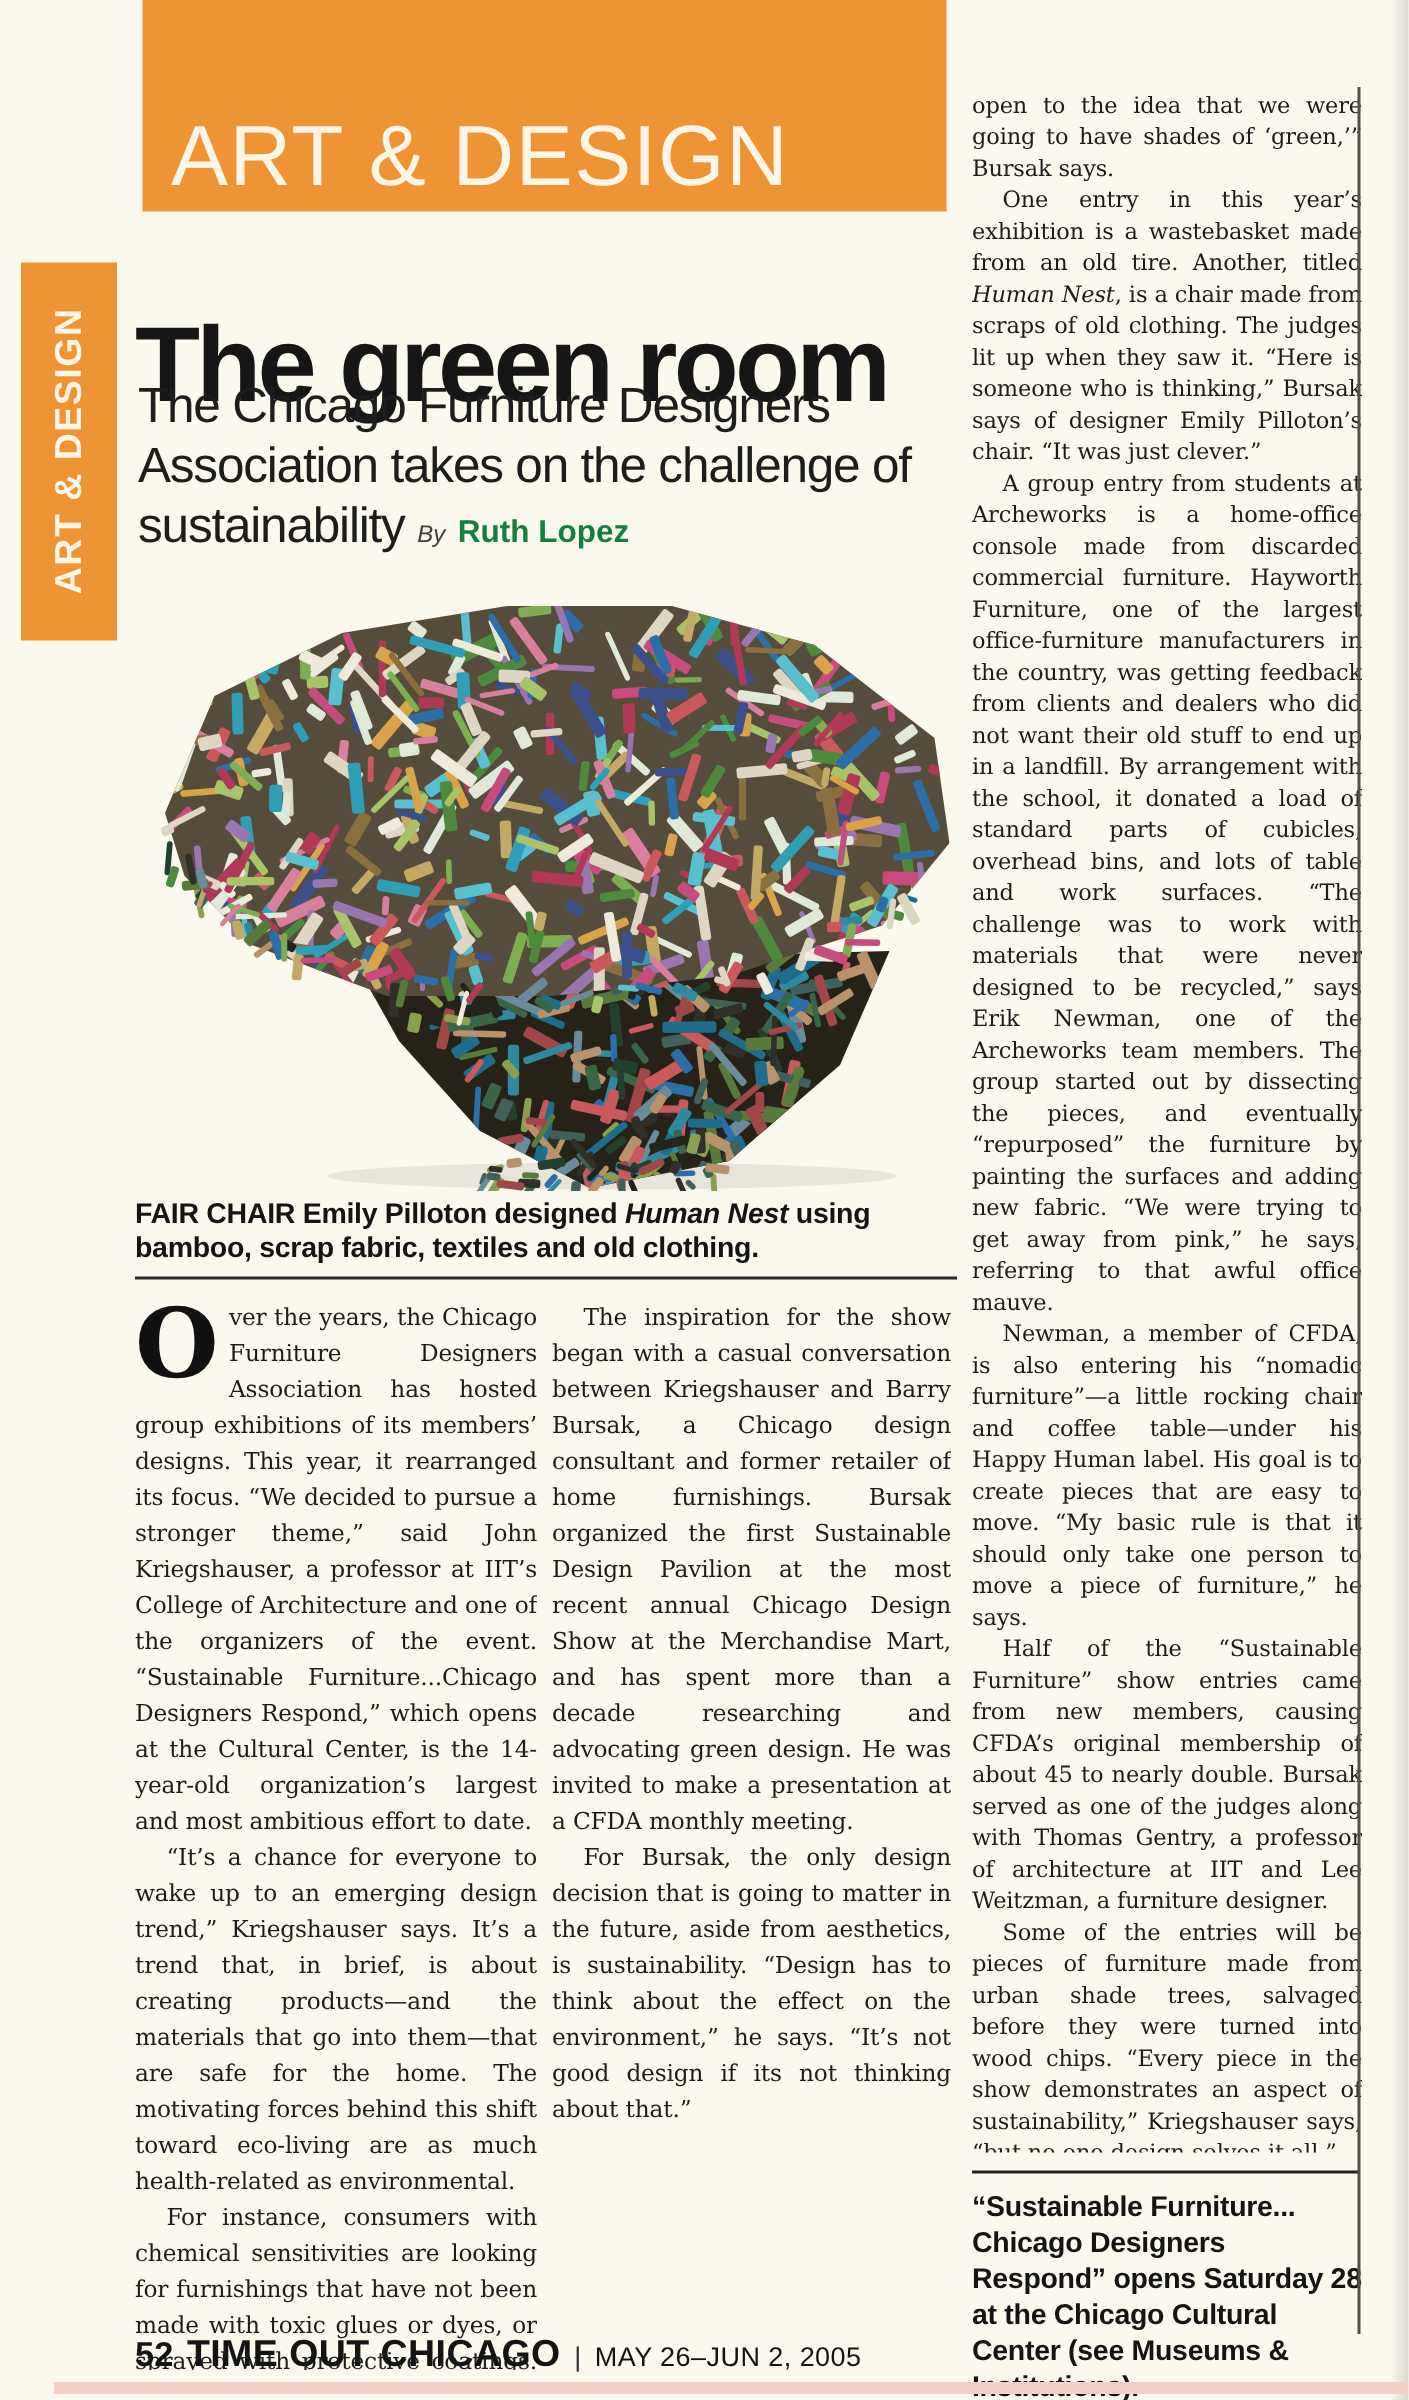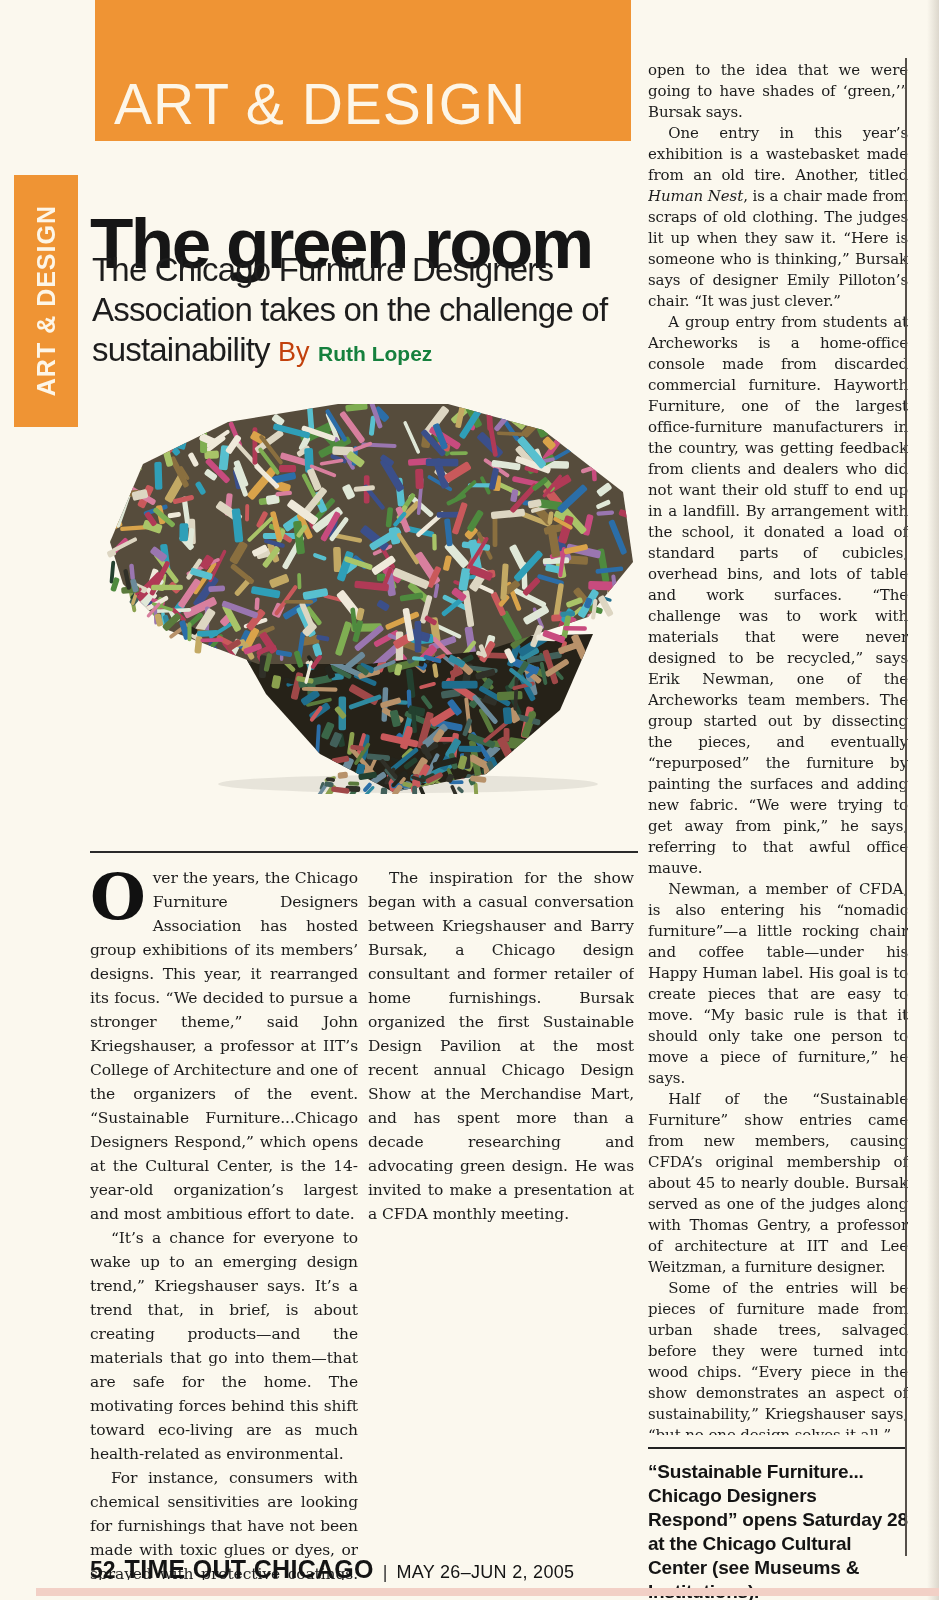--- a/index.html
+++ b/index.html
@@ -28,21 +28,21 @@
   }
   .headline{
     position:absolute;left:90px;top:160px;width:560px;
     font-size:71px;font-weight:700;letter-spacing:-2.5px;color:#161616;line-height:1;
   }
   .subhead{
     position:absolute;left:92px;top:250px;width:560px;
     font-size:33px;line-height:40px;letter-spacing:-0.8px;color:#1d1d1d;
   }
   .byline{white-space:nowrap;}
-  .byline-prefix{font-size:27px;font-weight:400;letter-spacing:0;color:#c2410c;}
+  .byline-prefix{font-size:16px;font-weight:400;letter-spacing:0;color:#404040;font-style:italic;}
   .byline-name{font-size:21px;font-weight:700;letter-spacing:0;color:#15803d;}
   
   .photo{position:absolute;left:88px;top:392px;width:552px;height:402px;}
   
   .caption{
     position:absolute;left:90px;top:798px;width:548px;
     font-weight:700;font-size:19px;line-height:23px;letter-spacing:-0.2px;color:#141414;
   }
   .caption-rule{position:absolute;left:90px;top:851px;width:548px;height:2px;background:#2a2a2a;}
   
@@ -923,30 +923,32 @@
           <rect x="315.2298489585519" y="394.87200330756605" width="12.666123994626105" height="5.296866451622918" rx="2" transform="rotate(126.3 315.2298489585519 394.87200330756605)" fill="#b8926a"></rect>
           <rect x="236.7611065134406" y="389.31413903366774" width="9.211400645785034" height="4.893716127146035" rx="2" transform="rotate(8.4 236.7611065134406 389.31413903366774)" fill="#42605a"></rect>
           <rect x="333.76457173377275" y="393.9469029530883" width="18.95109219569713" height="3.749542044242844" rx="2" transform="rotate(66.7 333.76457173377275 393.9469029530883)" fill="#24241c"></rect>
           <rect x="257.5811059400439" y="393.6493761362508" width="14.81555240508169" height="5.683299579657614" rx="2" transform="rotate(3.0 257.5811059400439 393.6493761362508)" fill="#303028"></rect>
           <rect x="243.58206514269114" y="394.22834494151175" width="18.28747554216534" height="5.3507278768811375" rx="2" transform="rotate(7.5 243.58206514269114 394.22834494151175)" fill="#a04848"></rect>
           <rect x="366.94047924131155" y="384.0982517292723" width="8.512530232779682" height="6.272072204854339" rx="2" transform="rotate(119.0 366.94047924131155 384.0982517292723)" fill="#303028"></rect>
         </g>
     </svg>
   </div>
 
+  <div class="caption"><span>FAIR CHAIR Emily Pilloton designed </span><span style="font-style: italic;">Human Nest</span><span> using bamboo, scrap fabric, textiles and old clothing.</span></div>
   <div class="caption-rule"></div>
 
   <div class="col col-1">
     <p class="para"><span class="dropcap">O</span><span>ver the years, the Chicago Furniture Designers Association has hosted group exhibitions of its members’ designs. This year, it rearranged its focus. “We decided to pursue a stronger theme,” said John Kriegshauser, a professor at IIT’s College of Architecture and one of the organizers of the event. “Sustainable Furniture...Chicago Designers Respond,” which opens at the Cultural Center, is the 14-year-old organization’s largest and most ambitious effort to date.</span></p>
     <p class="para indent">“It’s a chance for everyone to wake up to an emerging design trend,” Kriegshauser says. It’s a trend that, in brief, is about creating products—and the materials that go into them—that are safe for the home. The motivating forces behind this shift toward eco-living are as much health-related as environmental.</p>
     <p class="para indent">For instance, consumers with chemical sensitivities are looking for furnishings that have not been made with toxic glues or dyes, or sprayed with protective coatings. There are also citizens who are concerned with the growing</p>
   </div>
 
   <div class="col col-2">
     <p class="para indent">The inspiration for the show began with a casual conversation between Kriegshauser and Barry Bursak, a Chicago design consultant and former retailer of home furnishings. Bursak organized the first Sustainable Design Pavilion at the most recent annual Chicago Design Show at the Merchandise Mart, and has spent more than a decade researching and advocating green design. He was invited to make a presentation at a CFDA monthly meeting.</p>
+    <p class="para indent">For Bursak, the only design decision that is going to matter in the future, aside from aesthetics, is sustainability. “Design has to think about the effect on the environment,” he says. “It’s not good design if its not thinking about that.”</p>
 
   </div>
 
   <div class="col col-3">
     <p class="para">open to the idea that we were going to have shades of ‘green,’” Bursak says.</p>
     <p class="para indent"><span>One entry in this year’s exhibition is a wastebasket made from an old tire. Another, titled </span><span style="font-style: italic;">Human Nest</span><span>, is a chair made from scraps of old clothing. The judges lit up when they saw it. “Here is someone who is thinking,” Bursak says of designer Emily Pilloton’s chair. “It was just clever.”</span></p>
     <p class="para indent">A group entry from students at Archeworks is a home-office console made from discarded commercial furniture. Hayworth Furniture, one of the largest office-furniture manufacturers in the country, was getting feedback from clients and dealers who did not want their old stuff to end up in a landfill. By arrangement with the school, it donated a load of standard parts of cubicles, overhead bins, and lots of table and work surfaces. “The challenge was to work with materials that were never designed to be recycled,” says Erik Newman, one of the Archeworks team members. The group started out by dissecting the pieces, and eventually “repurposed” the furniture by painting the surfaces and adding new fabric. “We were trying to get away from pink,” he says, referring to that awful office mauve.</p>
     <p class="para indent">Newman, a member of CFDA, is also entering his “nomadic furniture”—a little rocking chair and coffee table—under his Happy Human label. His goal is to create pieces that are easy to move. “My basic rule is that it should only take one person to move a piece of furniture,” he says.</p>
     <p class="para indent">Half of the “Sustainable Furniture” show entries came from new members, causing CFDA’s original membership of about 45 to nearly double. Bursak served as one of the judges along with Thomas Gentry, a professor of architecture at IIT and Lee Weitzman, a furniture designer.</p>
     <p class="para indent">Some of the entries will be pieces of furniture made from urban shade trees, salvaged before they were turned into wood chips. “Every piece in the show demonstrates an aspect of sustainability,” Kriegshauser says, “but no one design solves it all.”</p>

